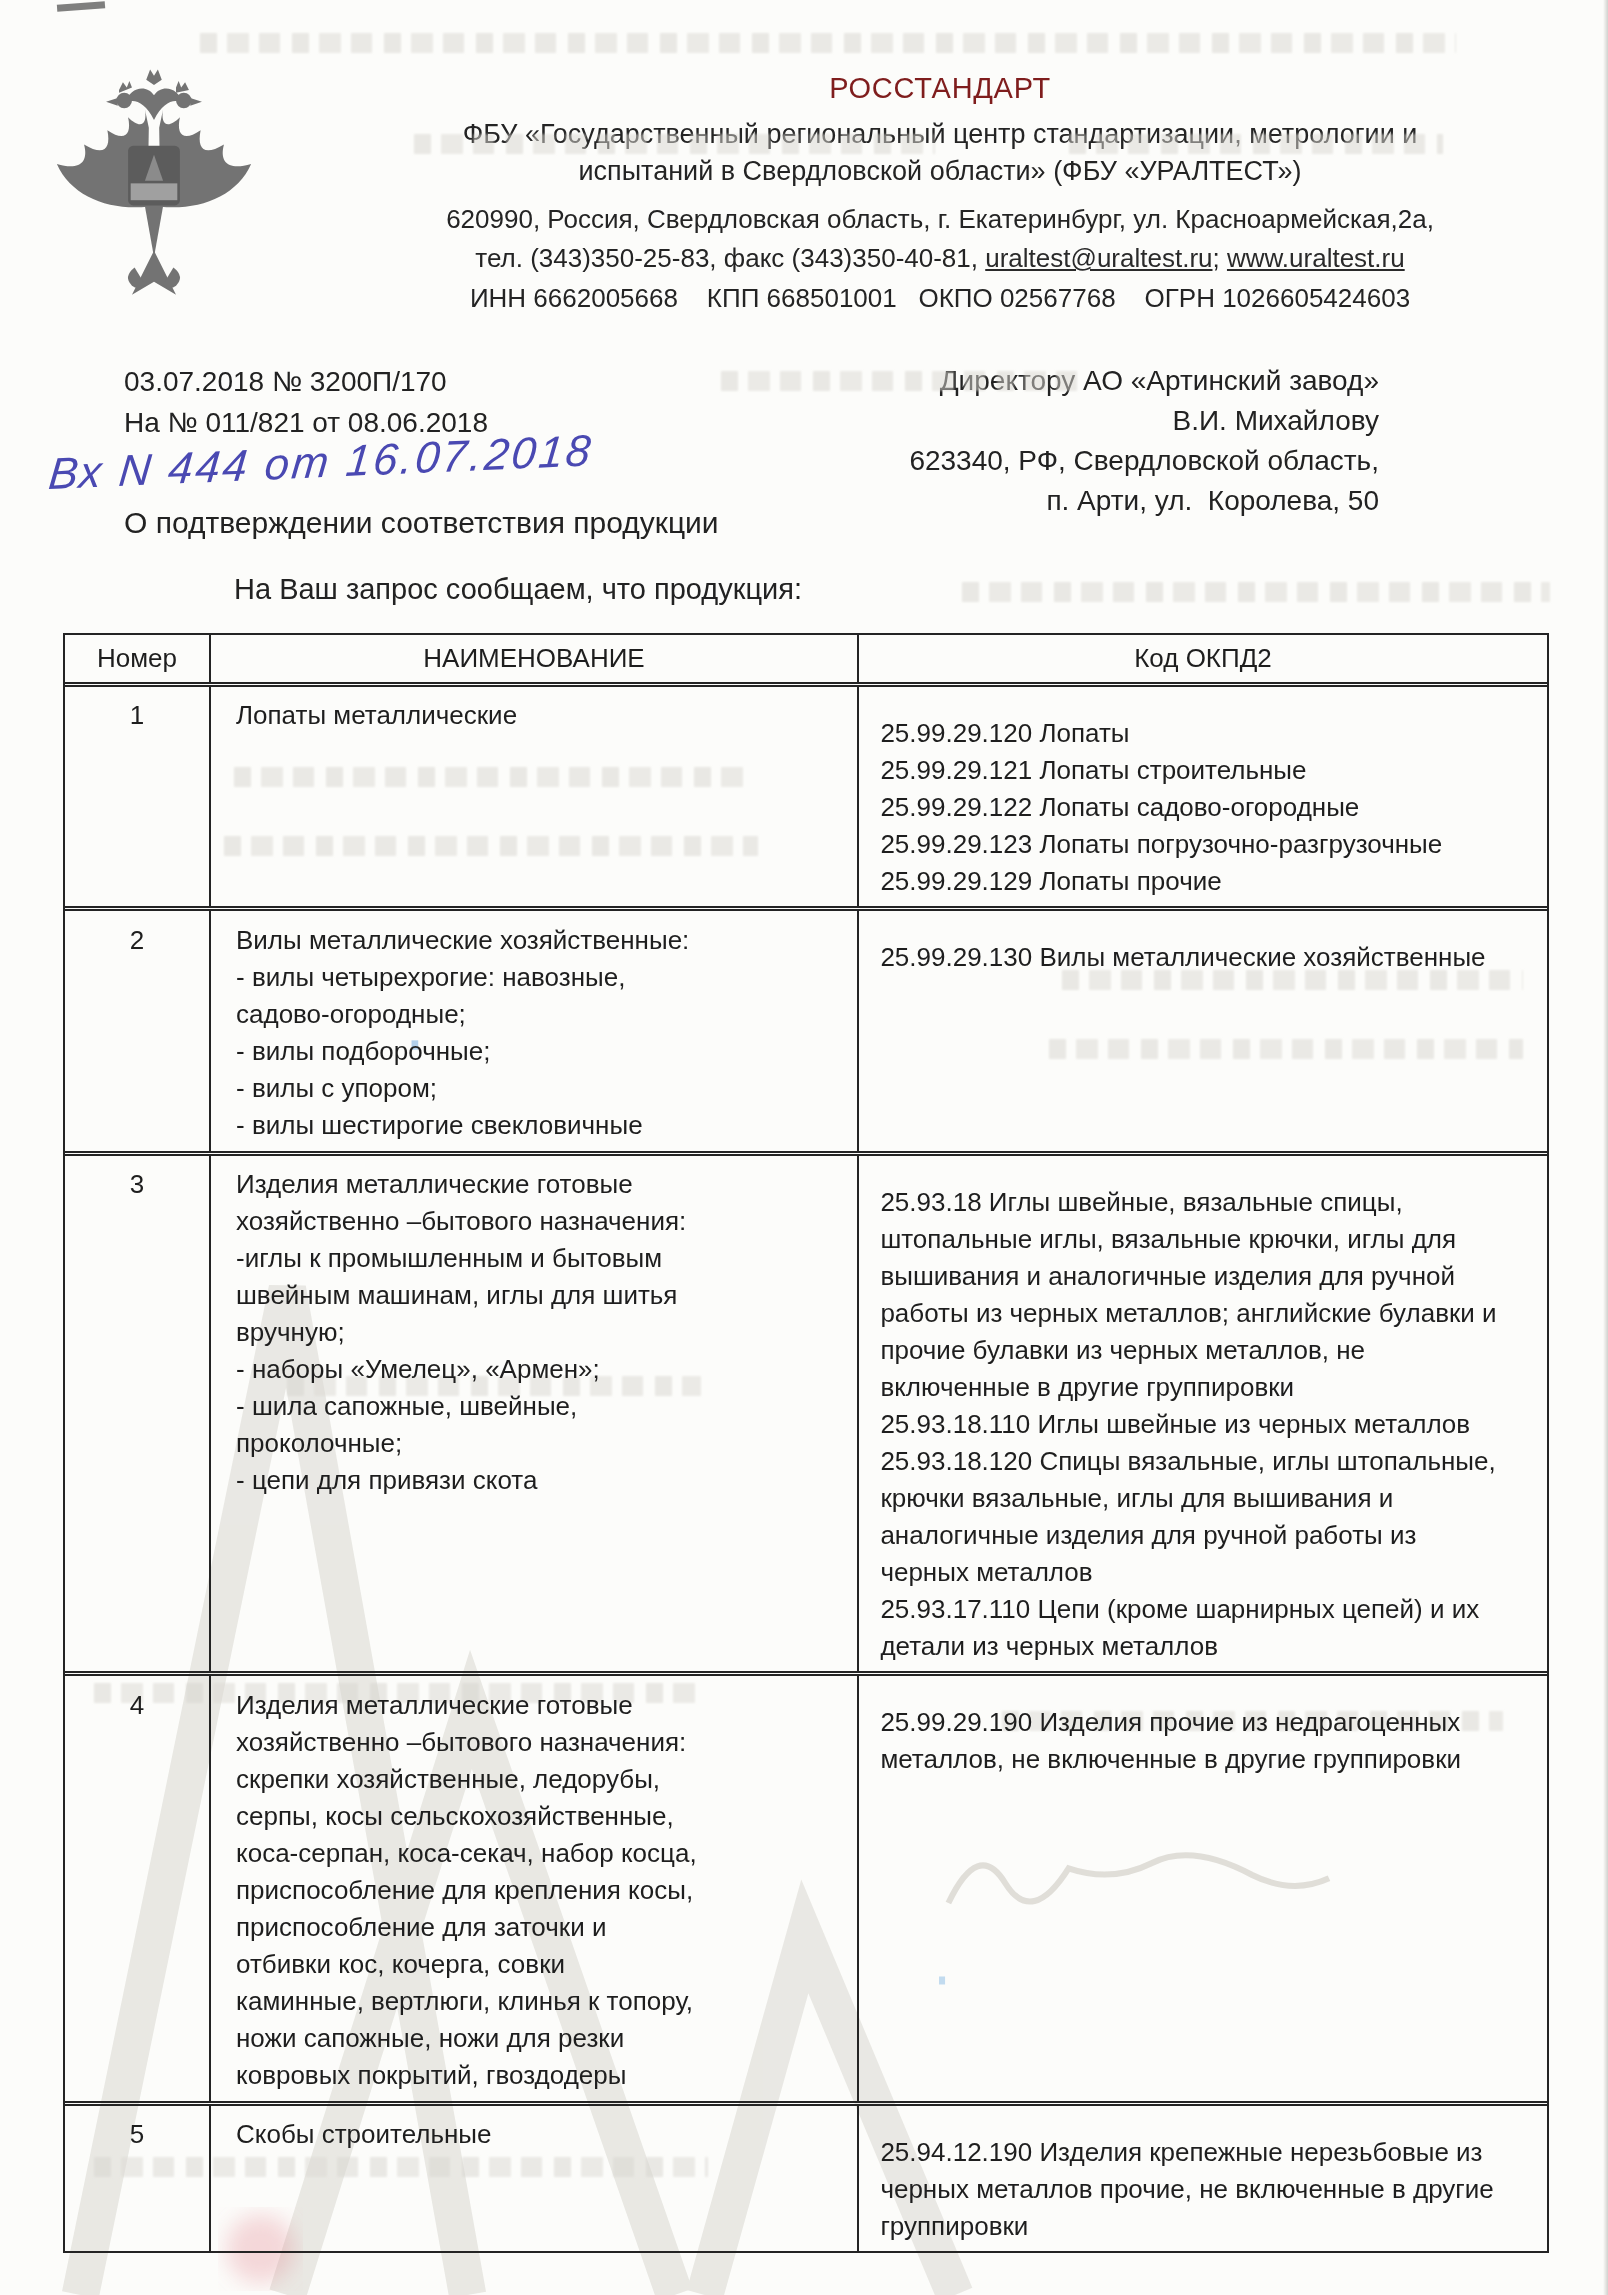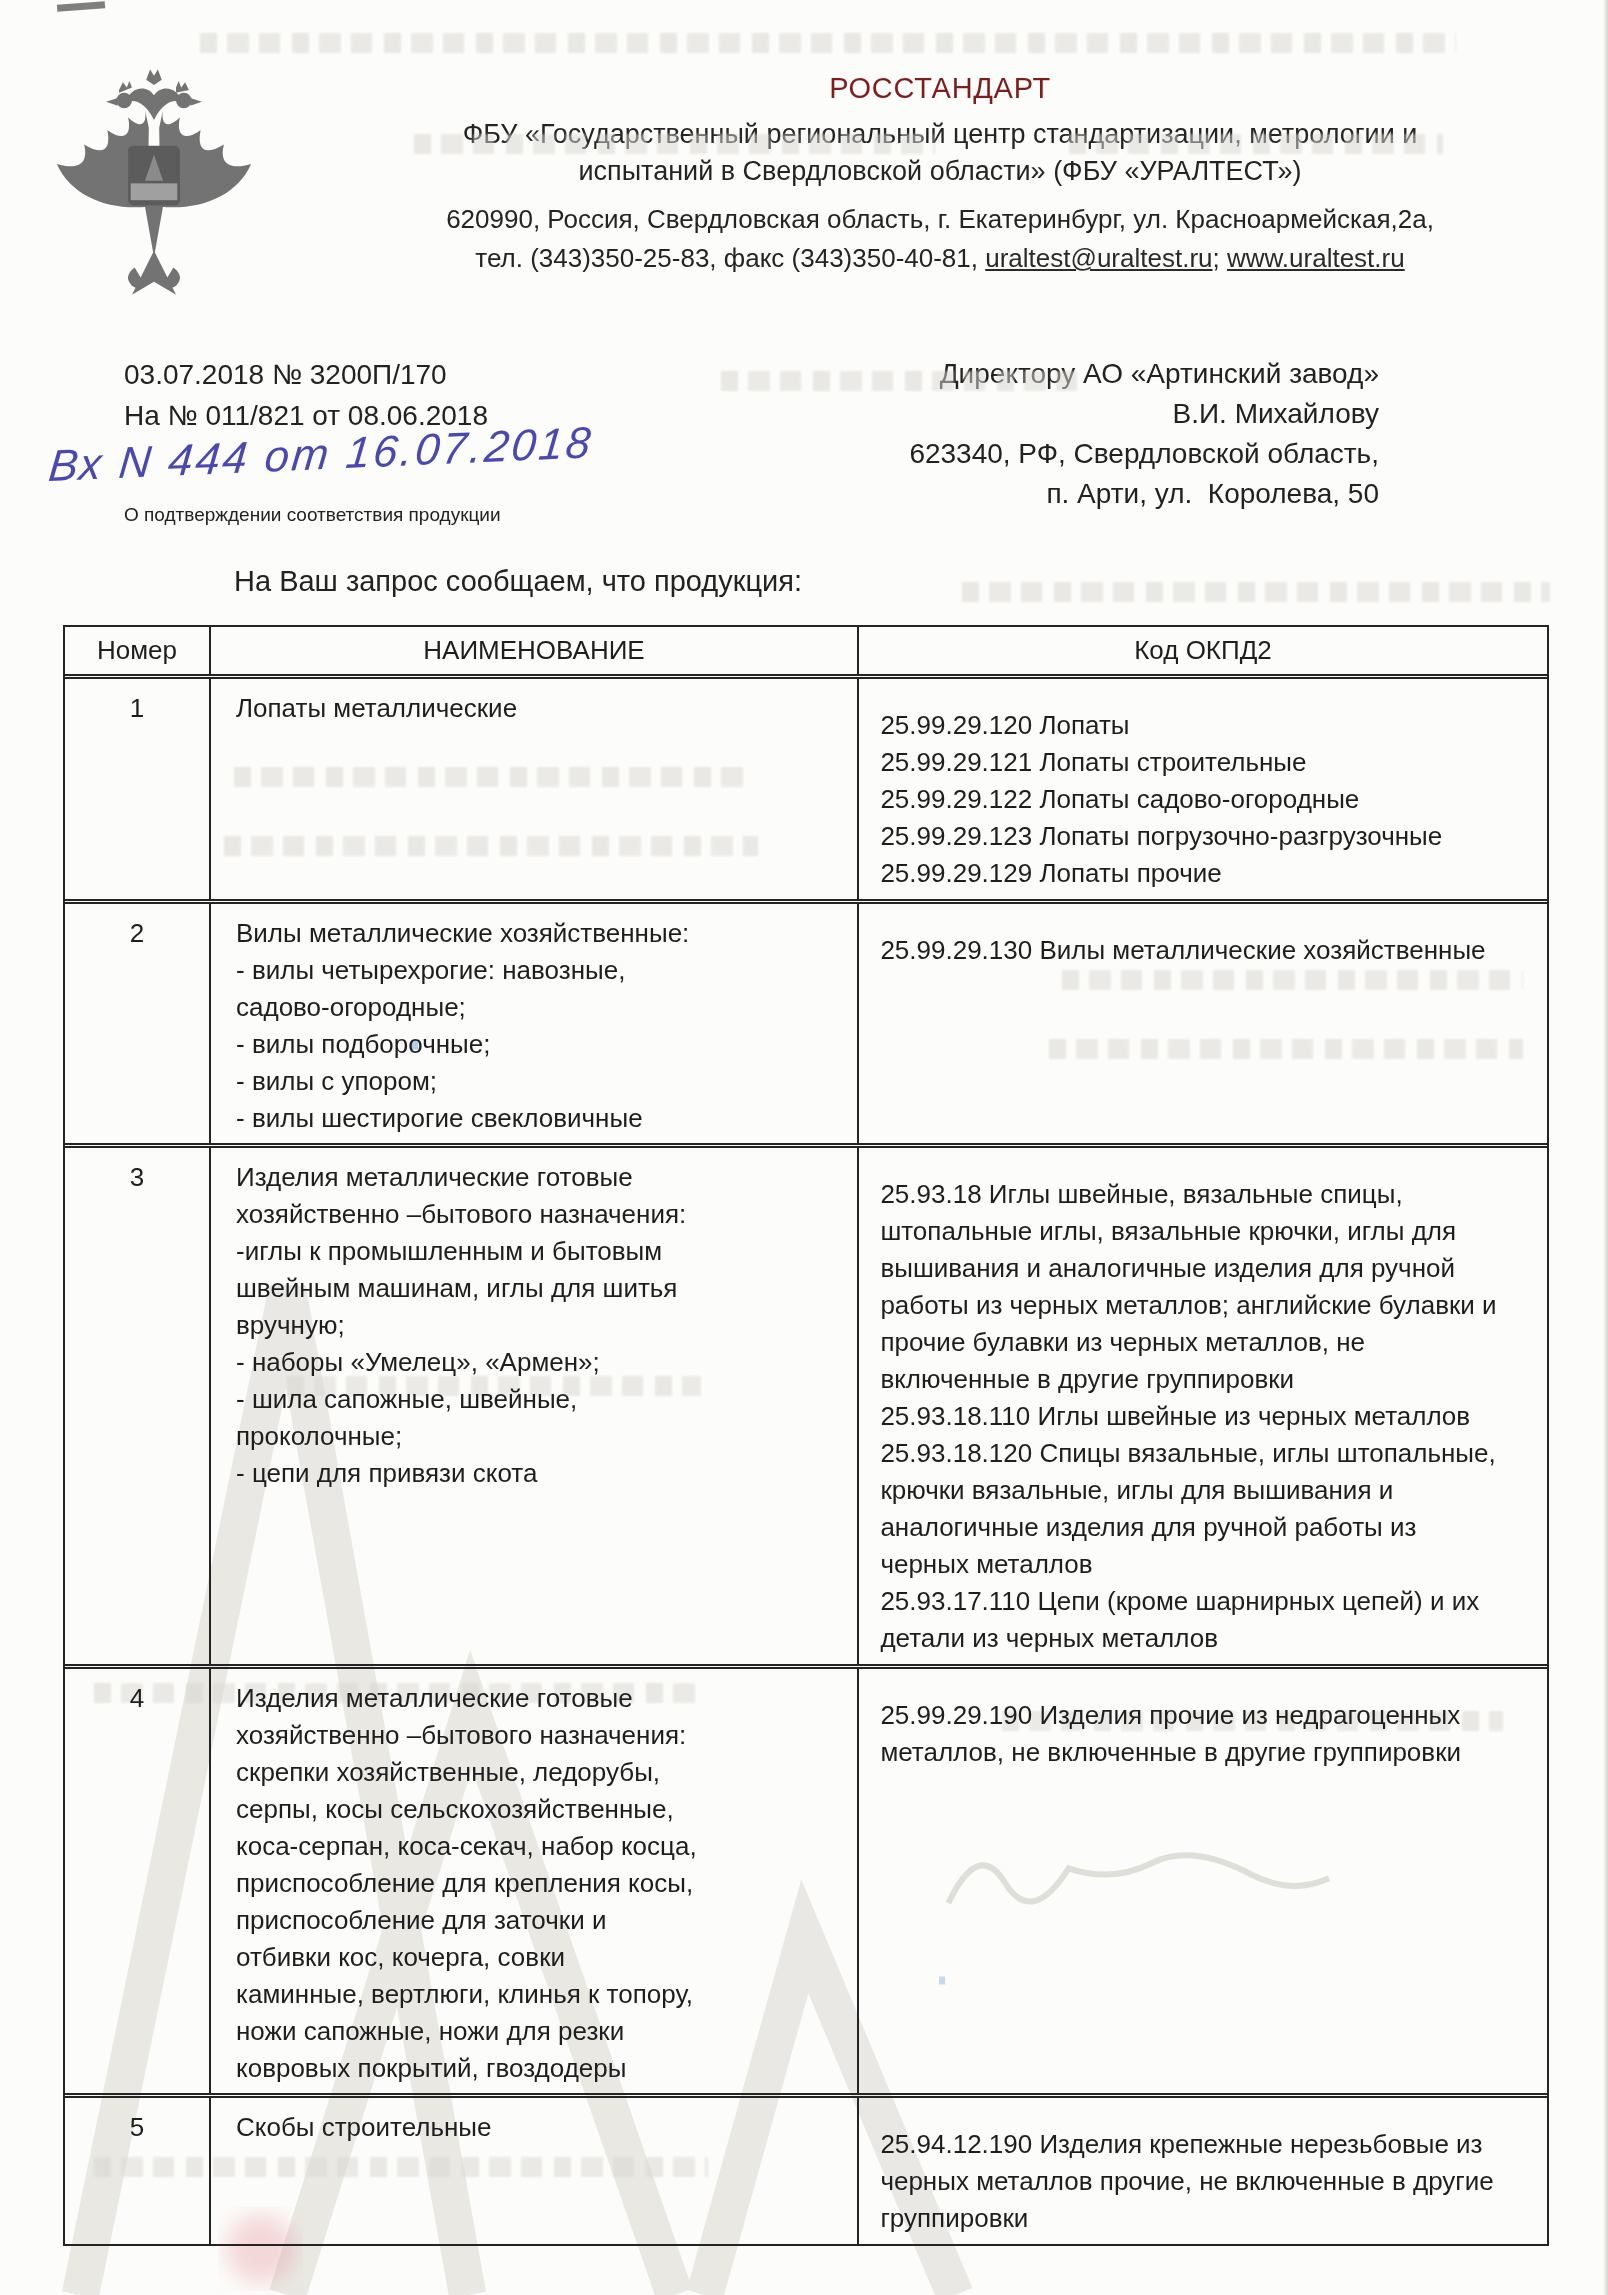--- a/index.html
+++ b/index.html
@@ -30,21 +30,21 @@
   .refs-row { display:flex; justify-content:space-between; margin: 43px 230px 0 124px; }
   .refs-left { position: relative; }
   .ref-line { font-size: 28px; line-height: 41px; color:#222; }
   .handwritten {
     font-size: 44px; font-style: italic; letter-spacing: 2.7px;
     color: #4a49b2; white-space: nowrap;
     transform: rotate(-2.5deg) skewX(-8deg);
     transform-origin: left center;
     margin: 5.3px 0 1.3px -75px;
   }
-  .subject-line { font-size: 19px; line-height: 39px; color:#222; margin-top: 4px; }
+  .subject-line { font-size: 30px; line-height: 39px; color:#222; margin-top: 4px; }
   .recipient { text-align: right; }
   .rcp-line { font-size: 28px; line-height: 40px; white-space: pre; color:#222; }
   
   .intro { margin: 31px 0 0 234px; font-size: 29px; color:#222; }
   
   .ptable {
     position: relative;
     margin: 27px 16px 0 63px;
     width: 1486px;
     border: 2.7px solid #242424;
@@ -148,20 +148,21 @@
         <path d="M180 182 l-14 40 h28 Z" fill="#8b8b8b"></path>
       </svg>
     </div>
 
     <div class="lh-center">
       <div class="agency">РОССТАНДАРТ</div>
       <div class="org-line">ФБУ «Государственный региональный центр стандартизации, метрологии и</div>
       <div class="org-line">испытаний в Свердловской области» (ФБУ «УРАЛТЕСТ»)</div>
       <div class="addr-line">620990, Россия, Свердловская область, г. Екатеринбург, ул. Красноармейская,2а,</div>
       <div class="contact-line"><span>тел. (343)350-25-83, факс (343)350-40-81, </span><a href="#">uraltest@uraltest.ru</a><span>; </span><a href="#">www.uraltest.ru</a></div>
+      <div class="requisites">ИНН 6662005668    КПП 668501001   ОКПО 02567768    ОГРН 1026605424603</div>
     </div>
 
   </div>
 
   <div class="refs-row">
     <div class="refs-left">
       <div class="ref-line">03.07.2018 № 3200П/170</div>
       <div class="ref-line">На № 011/821 от 08.06.2018</div>
       <div class="handwritten">Вх N 444 от 16.07.2018</div>
       <div class="subject-line">О подтверждении соответствия продукции</div>

